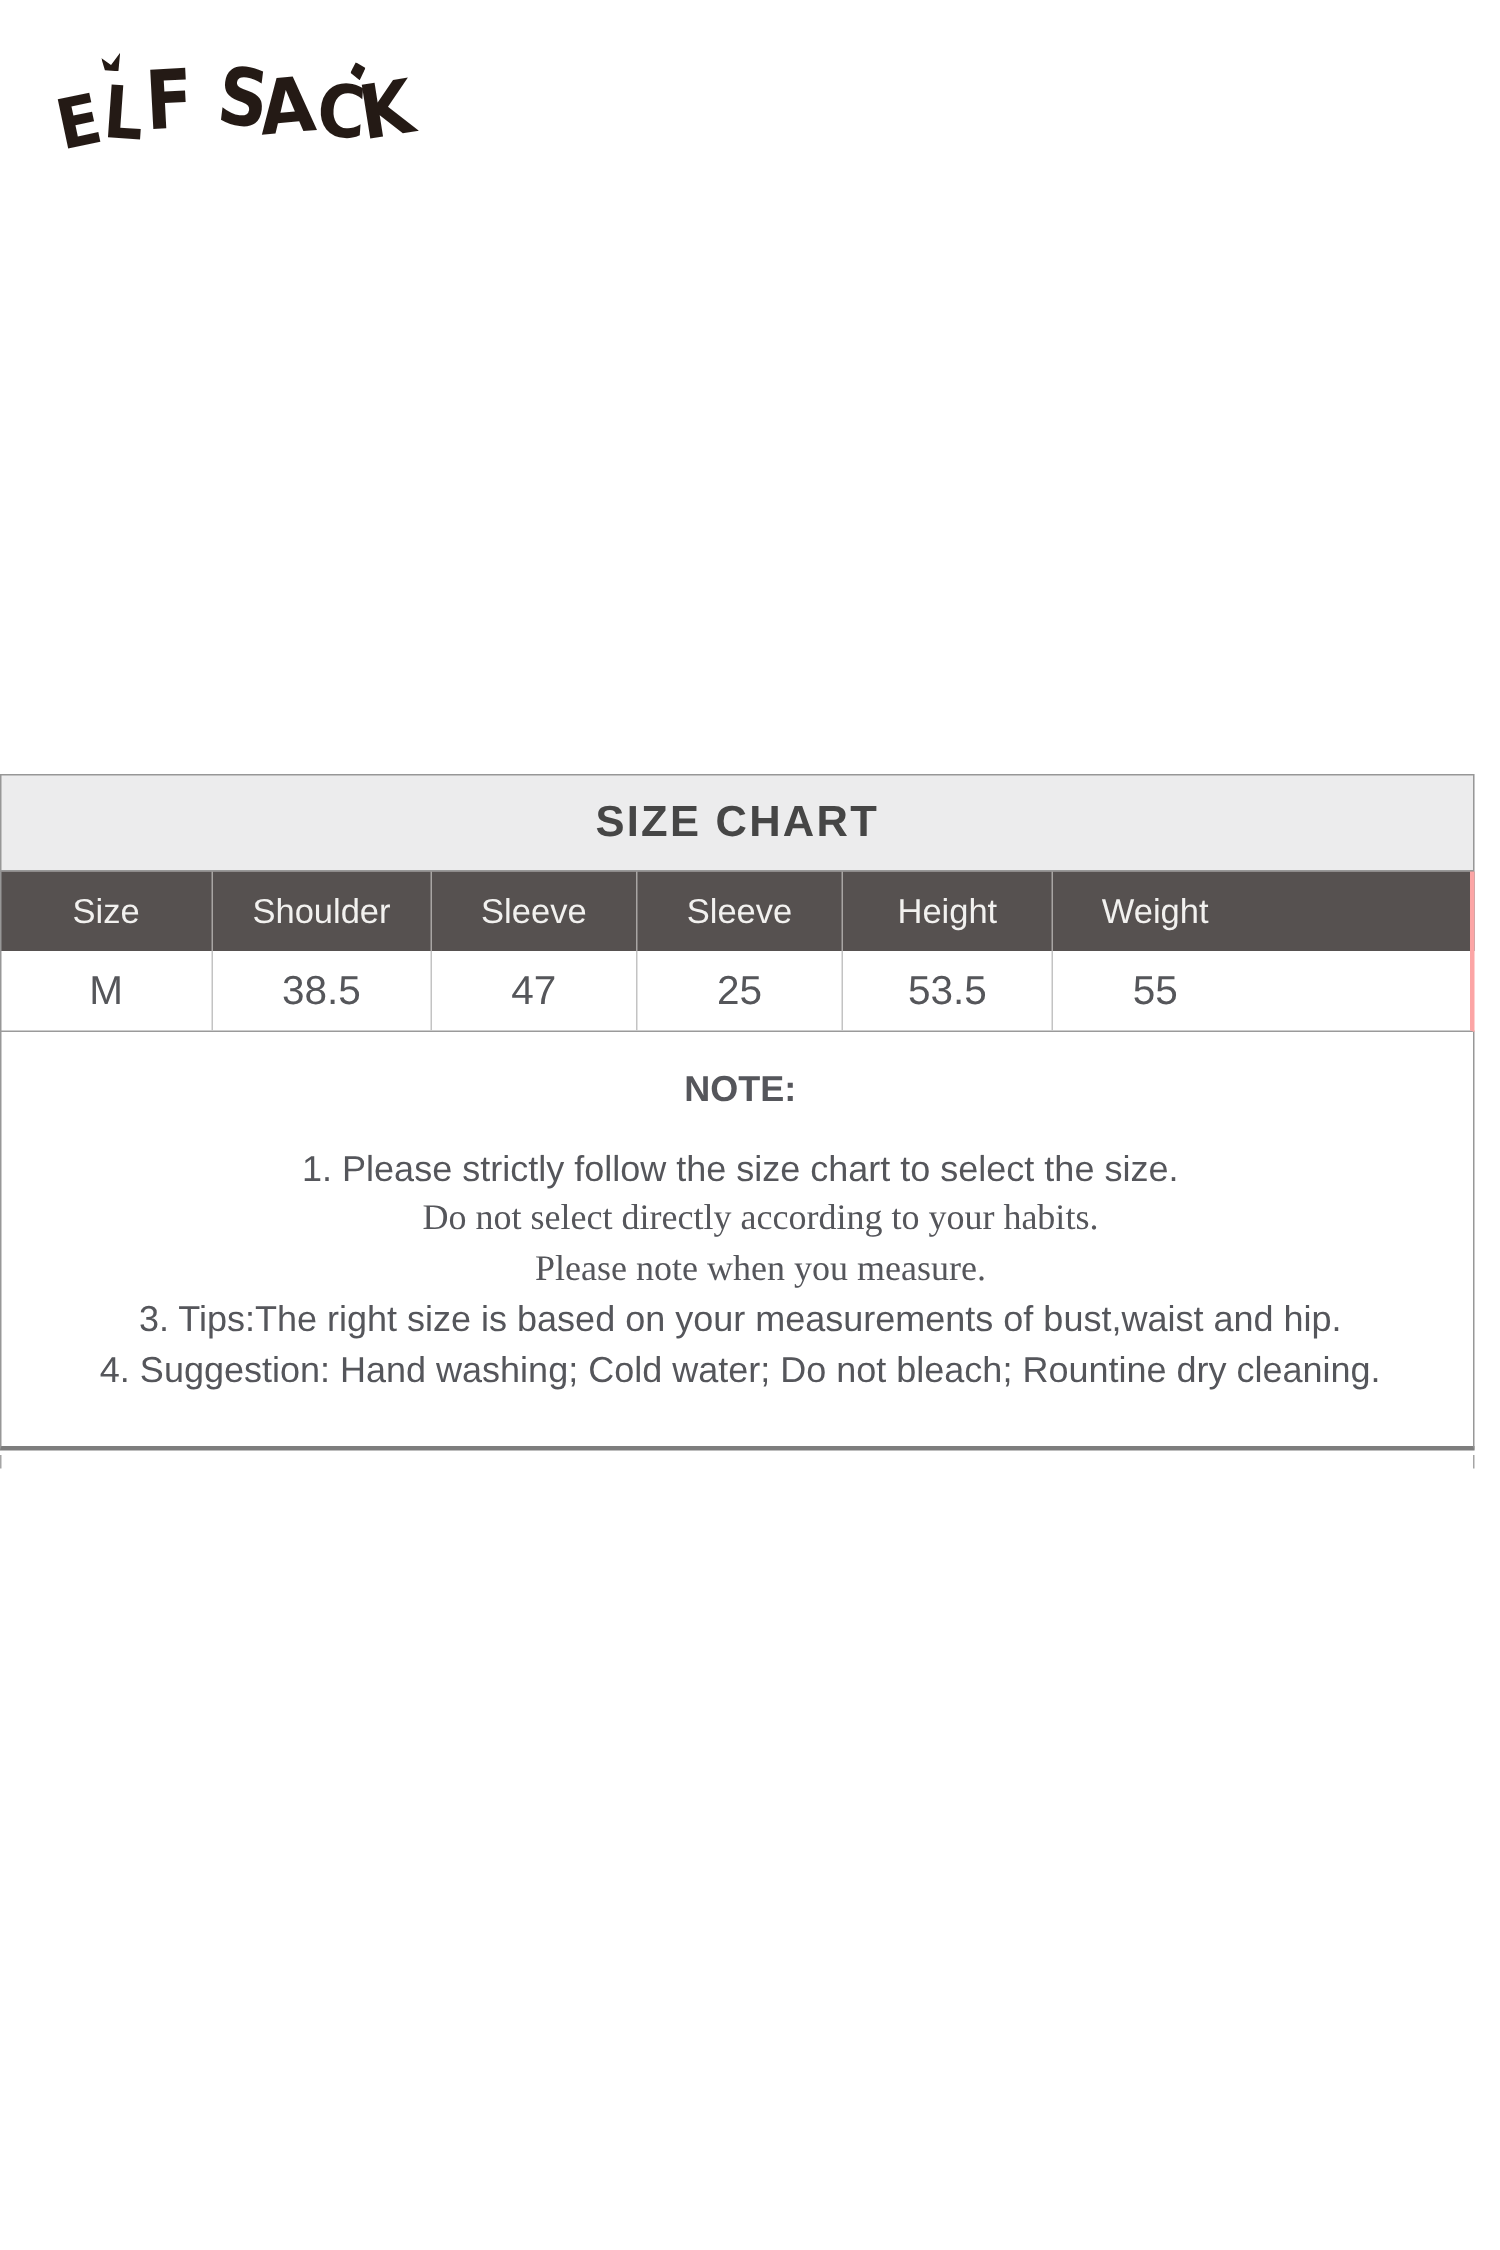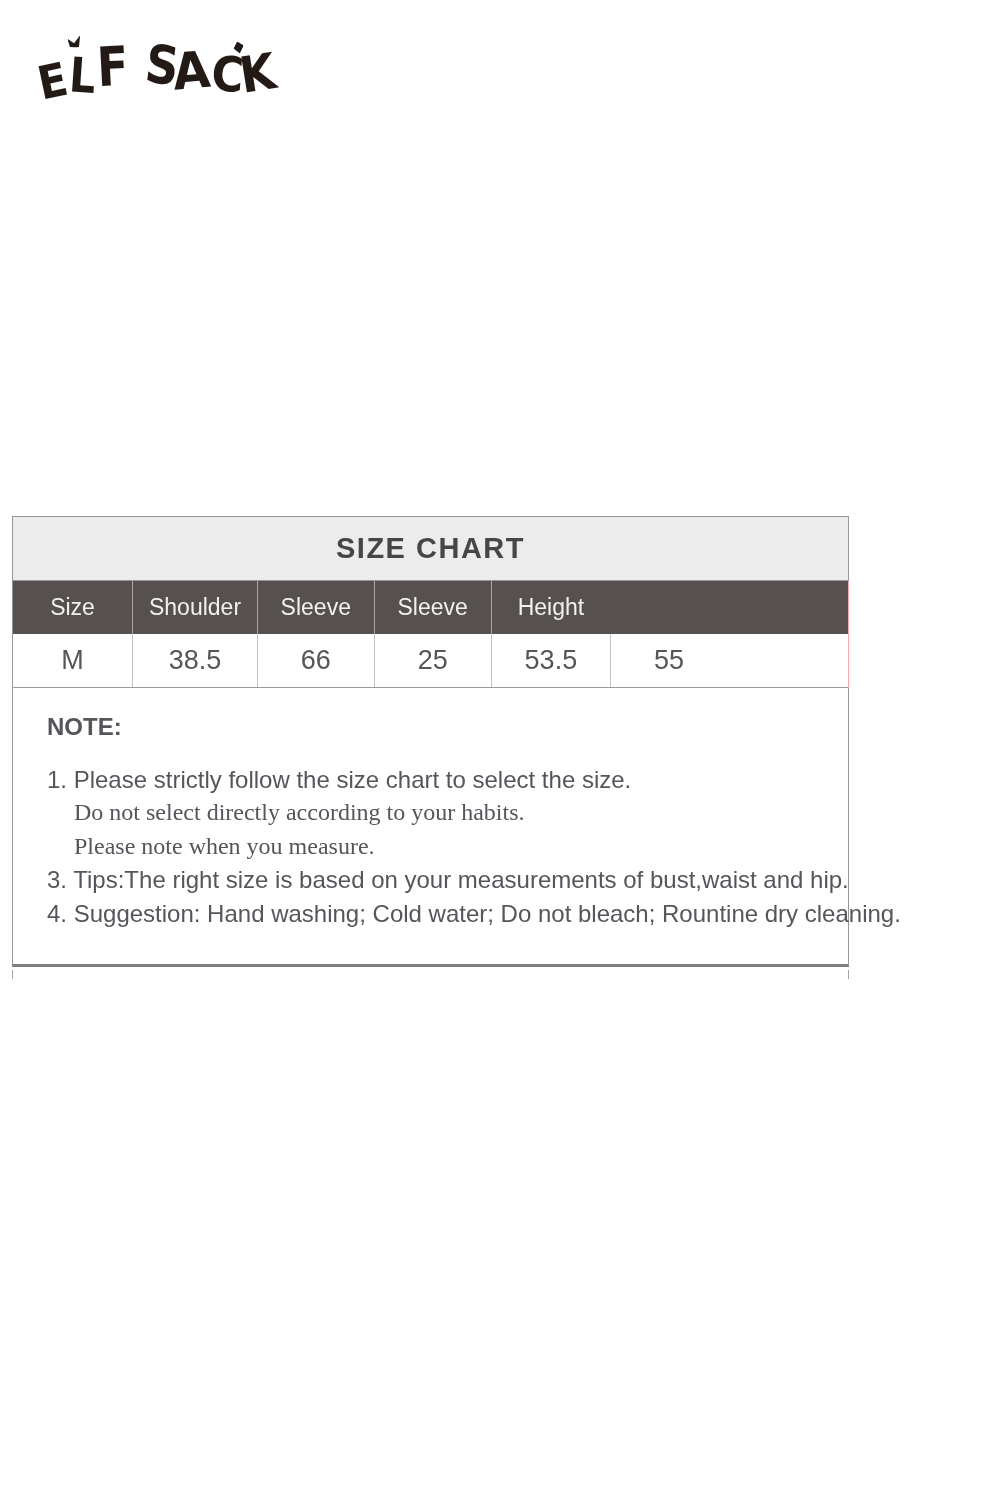--- a/index.html
+++ b/index.html
@@ -50,41 +50,42 @@
   }
   .logo-tick.t2 {
     left: 196px; top: -4px; width: 9px; height: 11px;
     clip-path: polygon(20% 0, 100% 20%, 80% 100%, 0 70%);
     transform: rotate(14deg);
   }
 
   
   .size-chart {
     position: absolute;
-    left: 12px;
+    left: 0;
     top: 516px;
-    width: 837px;
+    width: 983px;
+    text-align: center;
   }
   .title-bar {
     height: 65px;
     background: #ececed;
     border: 1px solid #979797;
     display: flex;
     align-items: center;
     justify-content: center;
     font-size: 29px;
     font-weight: bold;
     letter-spacing: 1.5px;
     color: #464646;
   }
   .grid-row {
     display: grid;
     grid-template-columns: 140fr 147fr 137fr 138fr 140fr 138fr 142fr;
     border-left: 1px solid #979797;
-    border-right: 1px solid #fca5a5;
+    border-right: 3px solid #fca5a5;
   }
   .grid-row .cell {
     display: flex;
     align-items: center;
     justify-content: center;
   }
   .header-row {
     height: 53px;
     background: #565150;
   }
@@ -143,26 +144,27 @@
 <div class="size-chart">
 
   <div class="title-bar">SIZE CHART</div>
 
   <div class="grid-row header-row">
     <div class="cell">Size</div>
     <div class="cell">Shoulder</div>
     <div class="cell">Sleeve</div>
     <div class="cell">Sleeve</div>
     <div class="cell">Height</div>
+    <div class="cell">Weight</div>
   </div>
 
   <div class="grid-row data-row">
     <div class="cell">M</div>
     <div class="cell">38.5</div>
-    <div class="cell">66</div>
+    <div class="cell">47</div>
     <div class="cell">25</div>
     <div class="cell">53.5</div>
     <div class="cell">55</div>
   </div>
 
   <div class="note-box">
     <div class="note-heading">NOTE:</div>
     <div class="note-line">1. Please strictly follow the size chart to select the size.</div>
     <div class="note-line indent">Do not select directly according to your habits.</div>
     <div class="note-line indent">Please note when you measure.</div>

